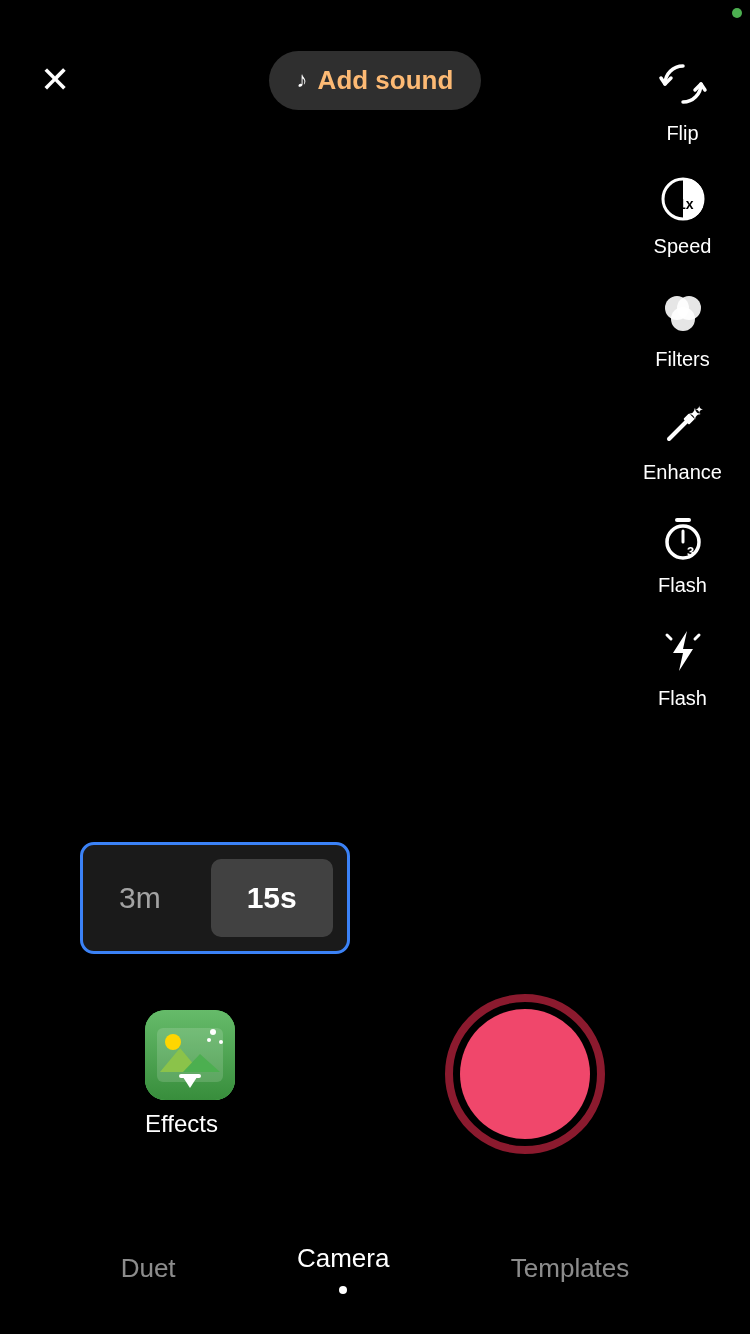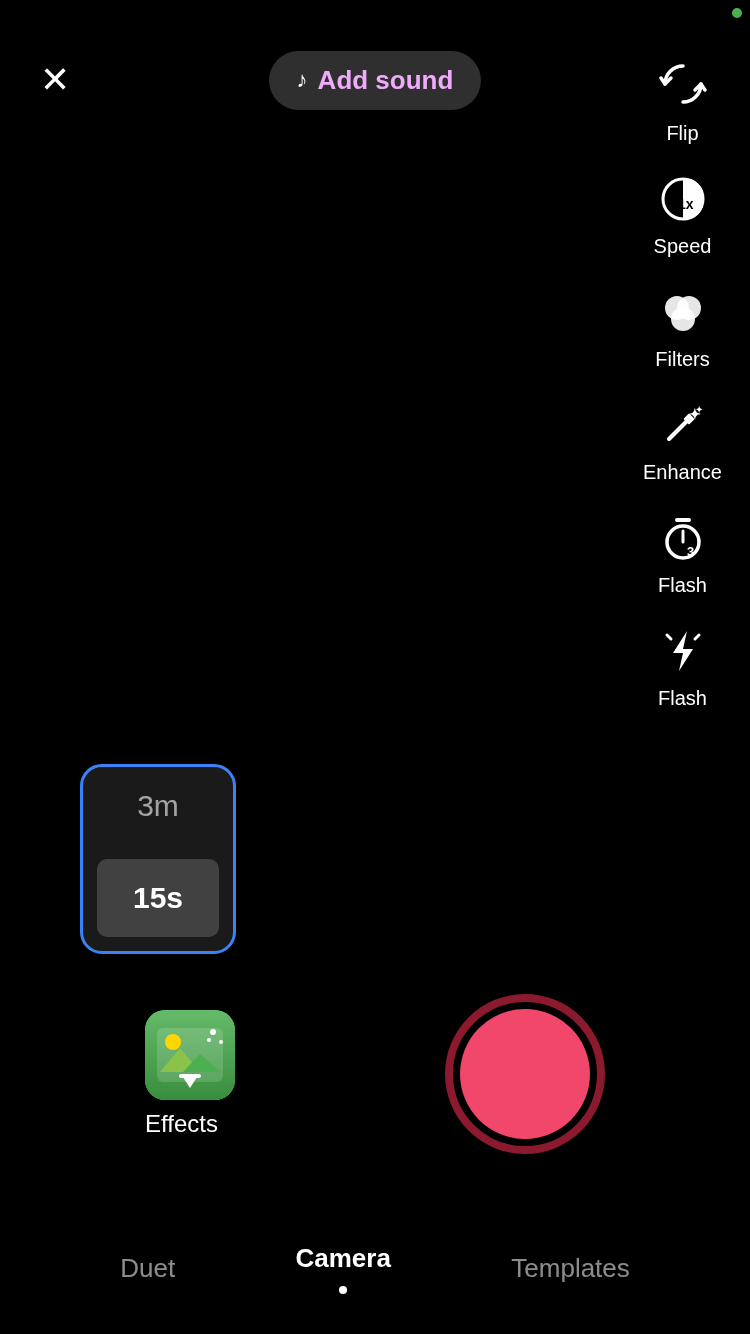--- a/index.html
+++ b/index.html
@@ -52,21 +52,21 @@
       cursor: pointer;
     }
 
     .music-icon {
       font-size: 22px;
     }
 
     .add-sound-label {
       font-size: 26px;
       font-weight: 600;
-      color: #f0abfc;
+      color: #fdba74;
     }
 
     .top-spacer {
       width: 50px;
     }
 
     
     .right-toolbar {
       position: absolute;
       top: 50px;
@@ -102,27 +102,26 @@
 
     
     svg { fill: white; }
 
     
     .duration-selector {
       position: absolute;
       bottom: 380px;
       left: 80px;
       border: 3px solid #3b82f6;
-      border-radius: 22px;
+      border-radius: 14px;
       padding: 0;
       display: flex;
       align-items: center;
       background: rgba(30,30,30,0.85);
       overflow: hidden;
-      flex-direction: column;
     }
 
     .duration-option {
       padding: 22px 36px;
       font-size: 30px;
       color: rgba(255,255,255,0.6);
       cursor: pointer;
     }
 
     .duration-option.active {
@@ -240,21 +239,21 @@
       cursor: pointer;
     }
 
     .nav-label {
       font-size: 26px;
       color: rgba(255,255,255,0.55);
     }
 
     .nav-label.active {
       color: #fff;
-      font-weight: 700;
+      font-weight: 400;
     }
 
     .nav-indicator {
       width: 8px;
       height: 8px;
       border-radius: 50%;
       background: #fff;
       margin-top: 4px;
     }
 

